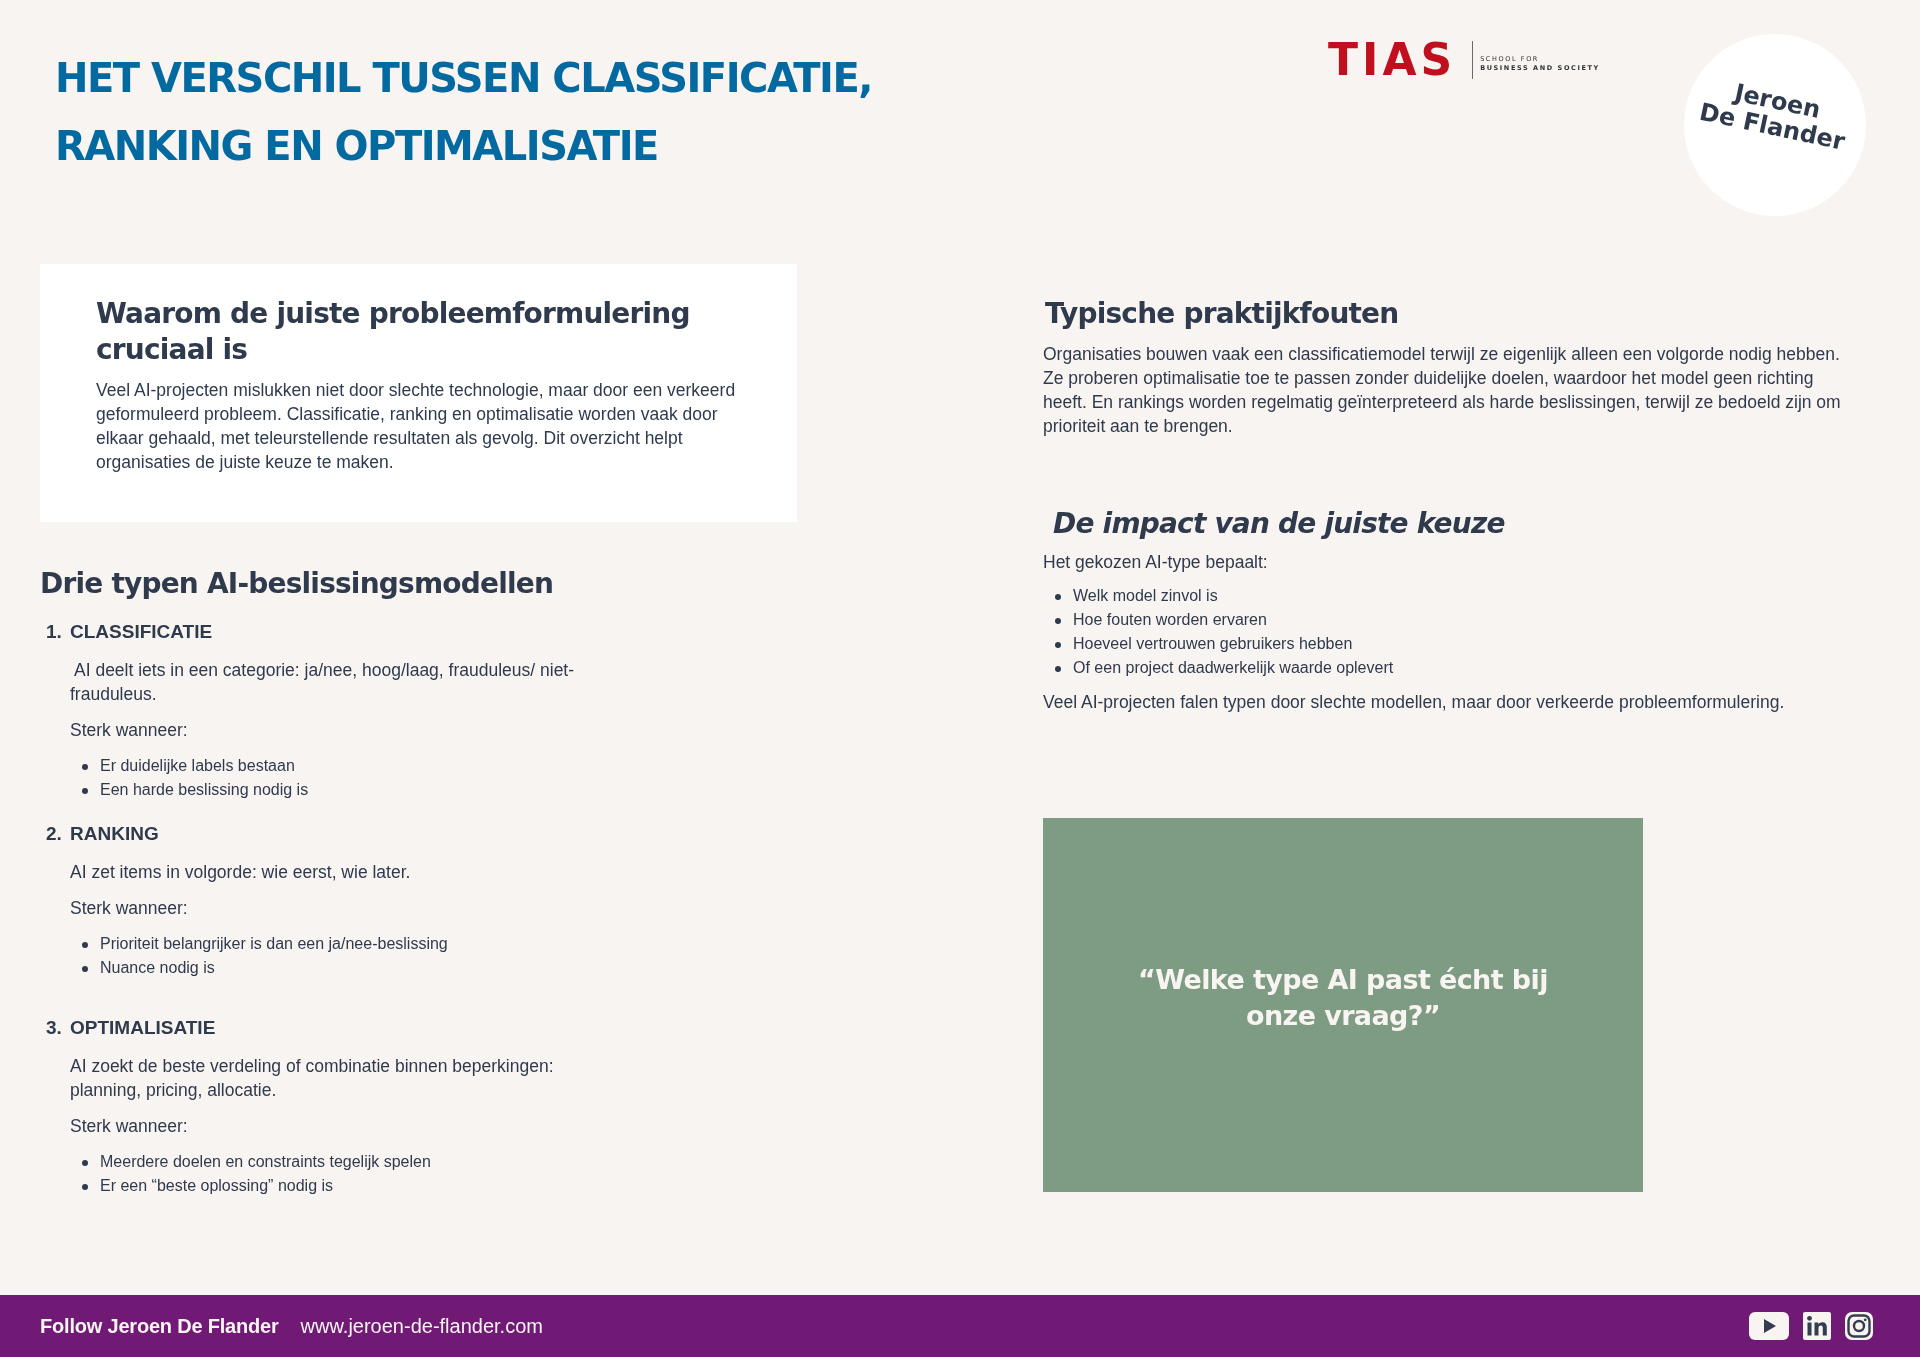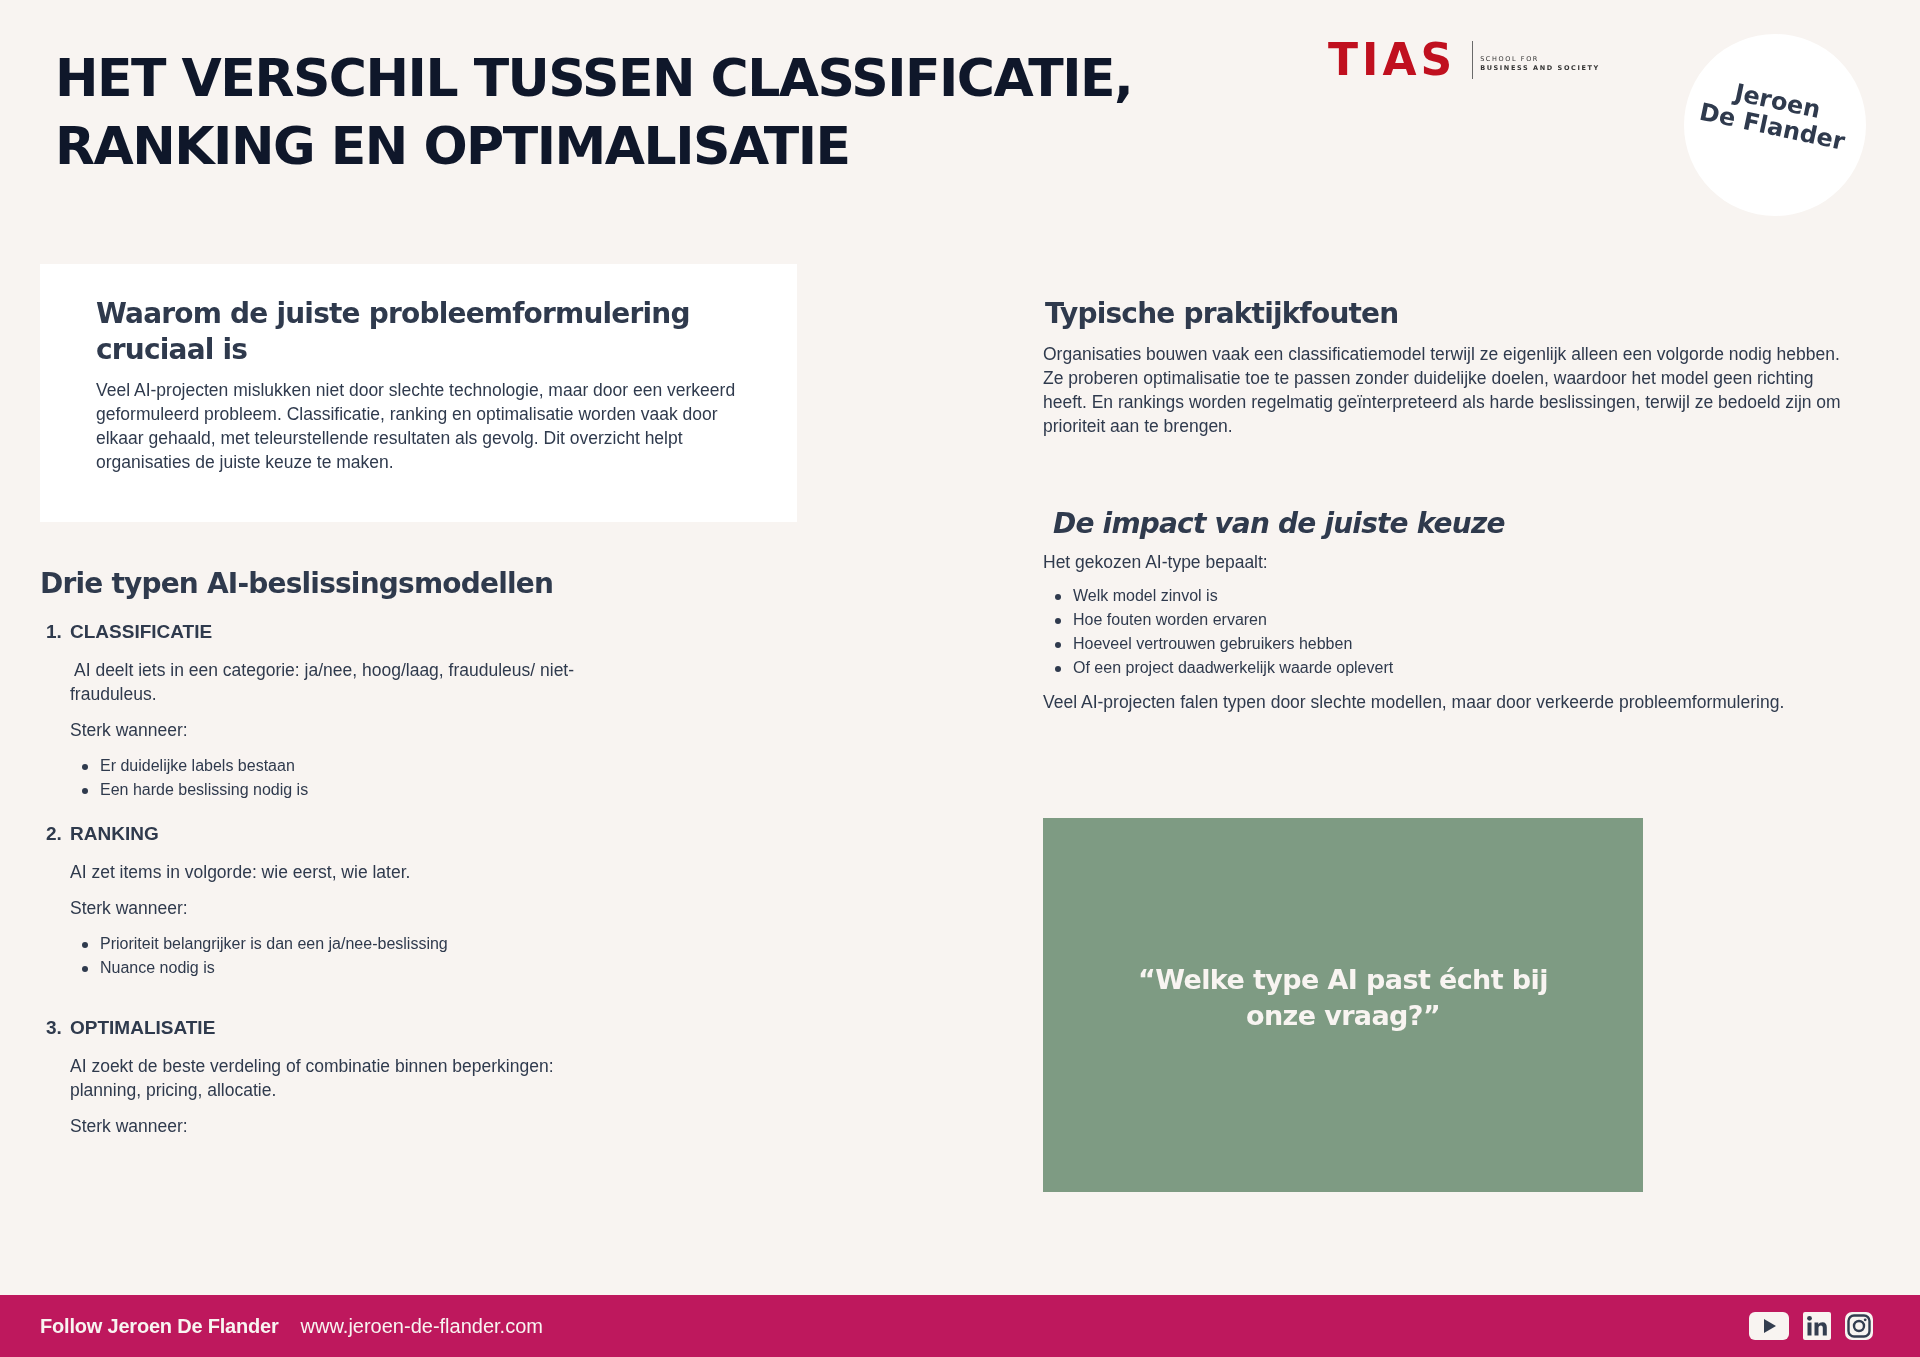--- a/index.html
+++ b/index.html
@@ -8,24 +8,24 @@
       background: #f8f4f1;
       font-family: "Liberation Sans", sans-serif;
       color: #2f3a4d;
       position: relative;
     }
     .abs { position: absolute; }
 
     
     .page-title {
       left: 55px; top: 44px; width: 1100px;
-      color: #0f172a;
-      font-family: "DejaVu Sans", sans-serif;
-      font-weight: bold;
-      font-size: 52px;
+      color: #0369a1;
+      font-family: "DejaVu Sans", sans-serif;
+      font-weight: bold;
+      font-size: 40px;
       line-height: 68px;
       letter-spacing: -1.5px;
     }
 
     
     .tias-logo { left: 1328px; top: 38px; display: flex; align-items: center; }
     .tias-word {
       color: #c0101f;
       font-family: "DejaVu Sans", sans-serif;
       font-weight: bold;
@@ -150,21 +150,21 @@
     .type-body { padding-left: 30px; margin-top: 14px; }
     .type-desc { font-size: 17.5px; line-height: 24px; }
     .type-sterk { margin-top: 12px; font-size: 17.5px; line-height: 24px; }
     .type-body ul.bullets { margin-top: 12px; }
     .type-body ul.bullets li { padding-left: 30px; }
     .type-body ul.bullets li::before { left: 12px; }
 
     
     .footer {
       left: 0; top: 1295px; width: 1920px; height: 62px;
-      background: #be185d;
+      background: #701a75;
       display: flex; align-items: center;
       padding: 0 40px;
     }
     .footer-follow {
       color: #f8f4f1;
       font-weight: bold;
       font-size: 20px;
       letter-spacing: -0.2px;
     }
     .footer-url {
@@ -242,20 +242,24 @@
   </div>
 
   <div class="type-item gap-large">
     <div class="type-title">
       <span class="type-num">3.</span>
       <span>OPTIMALISATIE</span>
     </div>
     <div class="type-body">
       <p class="type-desc" style="width:540px">AI zoekt de beste verdeling of combinatie binnen beperkingen: planning, pricing, allocatie.</p>
       <p class="type-sterk">Sterk wanneer:</p>
+      <ul class="bullets">
+        <li>Meerdere doelen en constraints tegelijk spelen</li>
+        <li>Er een “beste oplossing” nodig is</li>
+      </ul>
     </div>
   </div>
 </section>
 
 <section class="abs right-col mistakes">
   <h2 class="section-heading">Typische praktijkfouten</h2>
   <p class="body-text">Organisaties bouwen vaak een classificatiemodel terwijl ze eigenlijk alleen een volgorde nodig hebben. Ze proberen optimalisatie toe te passen zonder duidelijke doelen, waardoor het model geen richting heeft. En rankings worden regelmatig geïnterpreteerd als harde beslissingen, terwijl ze bedoeld zijn om prioriteit aan te brengen.</p>
 </section>
 
 <section class="abs right-col impact">

